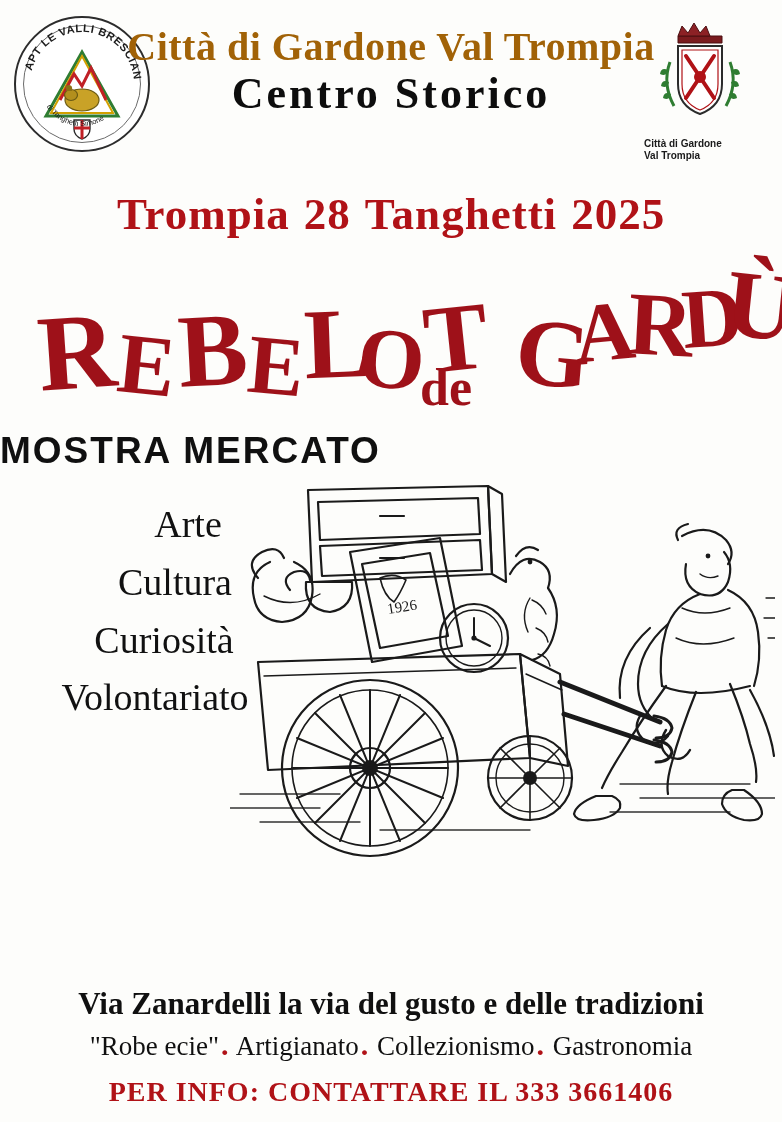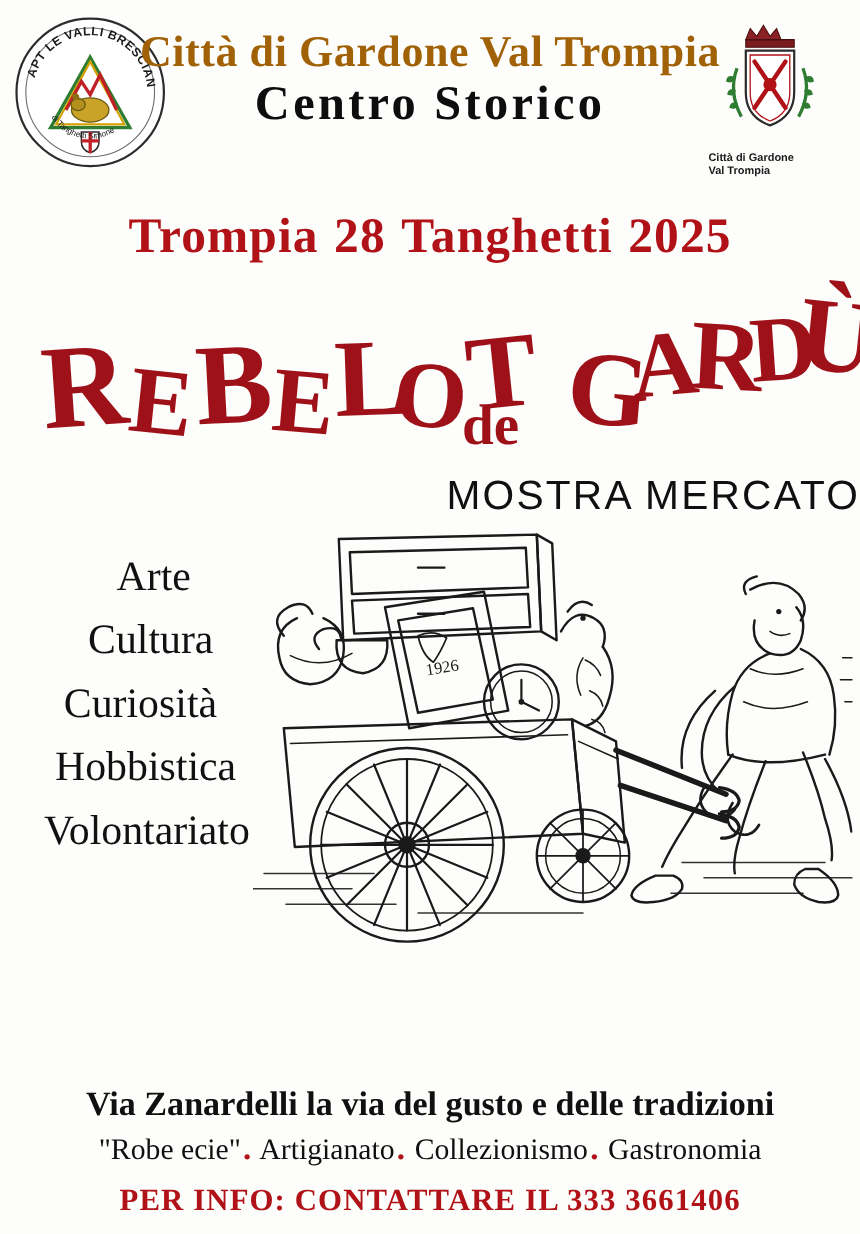--- a/index.html
+++ b/index.html
@@ -137,34 +137,35 @@
     position: absolute;
     font-family: "Liberation Serif", serif;
     font-weight: bold;
     font-size: 52px;
     color: #9e1119;
     left: 420px;
     top: 112px;
   }
 
   .mostra {
-    text-align: right;
+    text-align: left;
     font-family: "Liberation Sans", sans-serif;
-    font-weight: normal;
+    font-weight: bold;
     font-size: 37px;
     letter-spacing: 2px;
     color: #101010;
     margin-top: -6px;
   }
 
   
   .middle {
     position: relative;
     height: 400px;
     margin-top: 6px;
+    text-align: center;
   }
   .keywords {
     position: absolute;
     left: 40px;
     top: 18px;
     width: 230px;
   }
   .keywords div {
     font-family: "Liberation Serif", serif;
     font-size: 38px;
@@ -318,21 +319,20 @@
   </div>
 
   <div class="mostra">MOSTRA MERCATO</div>
 
   <div class="middle">
 
     <div class="keywords">
       <div class="kw-1">Arte</div>
       <div class="kw-2">Cultura</div>
       <div class="kw-3">Curiosità</div>
-      <div class="kw-4">Hobbistica</div>
       <div class="kw-5">Volontariato</div>
     </div>
 
     <div class="illustration">
       <svg width="545" height="400" viewBox="0 0 545 400">
         <g fill="none" stroke="#1a1a1a" stroke-width="2.2" stroke-linecap="round" stroke-linejoin="round">
 
           <g stroke-width="1.4" stroke="#333">
             <line x1="10" y1="316" x2="110" y2="316"></line>
             <line x1="0" y1="330" x2="90" y2="330"></line>

